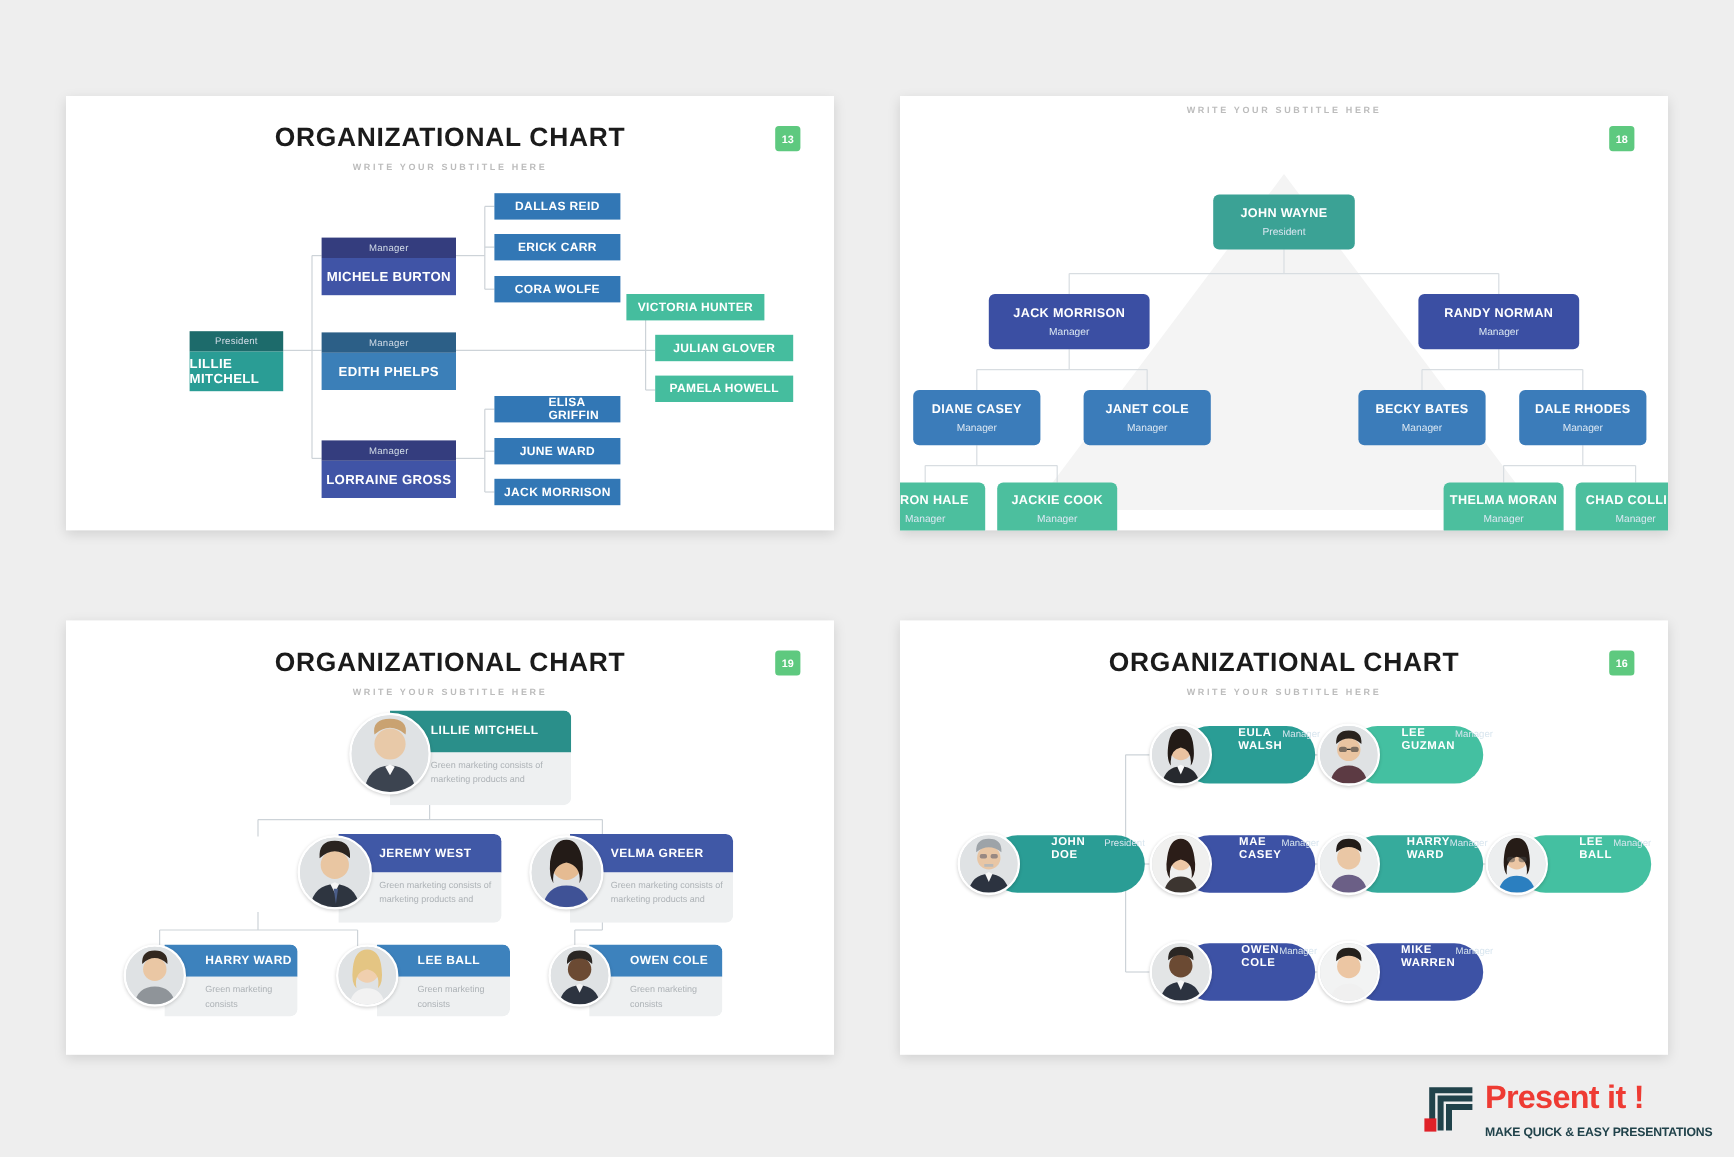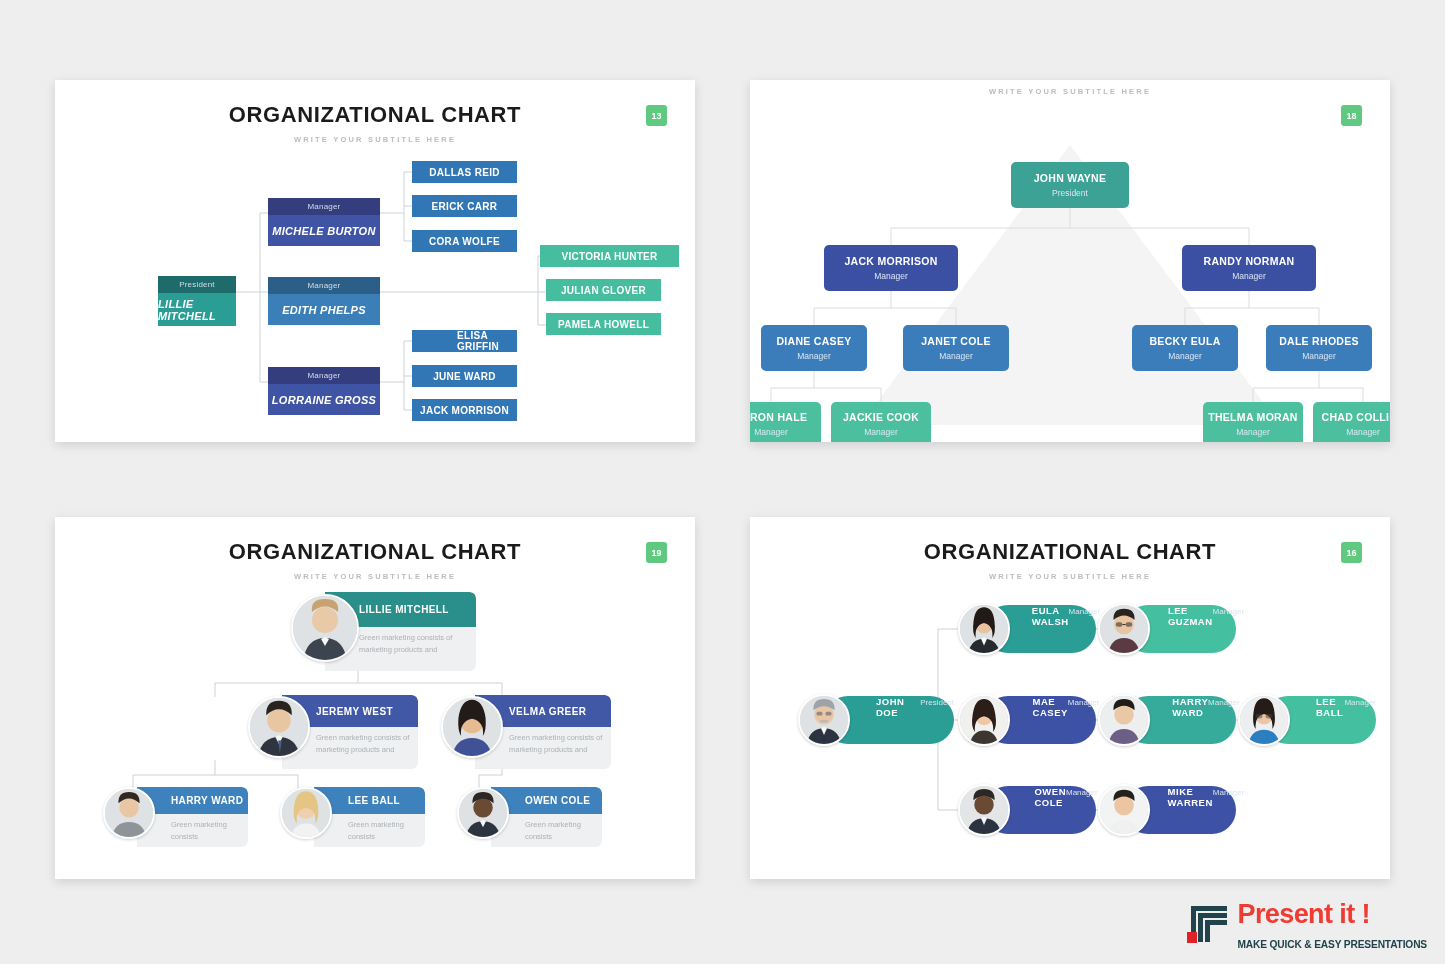--- a/index.html
+++ b/index.html
@@ -56,21 +56,21 @@
   .canvas svg{position:absolute;left:0;top:0;}
 
   
   .box{position:absolute;box-sizing:border-box;}
   .box .hdr{
     height:17px;display:flex;align-items:center;justify-content:center;
     font-size:8px;color:#d3dde8;letter-spacing:.2px;
   }
   .box .nm{
     display:flex;align-items:center;justify-content:center;
-    font-size:11px;font-weight:bold;color:#ffffff;letter-spacing:.3px;font-style:italic;
+    font-size:11px;font-weight:bold;color:#ffffff;letter-spacing:.3px;
   }
   .box.teal .hdr{background:#1d6b6b;}
   .box.teal .nm{background:#2a9d95;height:33px;}
   .box.indigo .hdr{background:#343d7e;}
   .box.indigo .nm{background:#4054a6;height:31px;}
   .box.steel .hdr{background:#2c5f87;}
   .box.steel .nm{background:#3b7fb8;height:31px;}
   .leaf{
     position:absolute;box-sizing:border-box;
     display:flex;align-items:center;justify-content:center;
@@ -200,21 +200,21 @@
       </div>
       <div class="box indigo" style="left:213px;top:287px;width:112px;">
         <div class="hdr">Manager</div>
         <div class="nm">LORRAINE GROSS</div>
       </div>
 
       <div class="leaf blue" style="left:357px;top:81px;width:105px;height:22px;">DALLAS REID</div>
       <div class="leaf blue" style="left:357px;top:115px;width:105px;height:22px;">ERICK CARR</div>
       <div class="leaf blue" style="left:357px;top:150px;width:105px;height:22px;">CORA WOLFE</div>
 
-      <div class="leaf green" style="left:485px;top:165px;width:139px;height:22px;">VICTORIA HUNTER</div>
+      <div class="leaf green" style="left:467px;top:165px;width:115px;height:22px;">VICTORIA HUNTER</div>
       <div class="leaf green" style="left:491px;top:199px;width:115px;height:22px;">JULIAN GLOVER</div>
       <div class="leaf green" style="left:491px;top:233px;width:115px;height:22px;">PAMELA HOWELL</div>
 
       <div class="leaf blue" style="left:357px;top:250px;width:105px;height:22px;padding-left:45px;">ELISA GRIFFIN</div>
       <div class="leaf blue" style="left:357px;top:285px;width:105px;height:22px;">JUNE WARD</div>
       <div class="leaf blue" style="left:357px;top:319px;width:105px;height:22px;">JACK MORRISON</div>
     </div>
   </div>
 
   <div class="slide">
@@ -269,21 +269,21 @@
 
       <div class="pbox b" style="left:11px;top:245px;width:106px;height:46px;">
         <div class="pn">DIANE CASEY</div>
         <div class="pr">Manager</div>
       </div>
       <div class="pbox b" style="left:153px;top:245px;width:106px;height:46px;">
         <div class="pn">JANET COLE</div>
         <div class="pr">Manager</div>
       </div>
       <div class="pbox b" style="left:382px;top:245px;width:106px;height:46px;">
-        <div class="pn">BECKY EULA</div>
+        <div class="pn">BECKY BATES</div>
         <div class="pr">Manager</div>
       </div>
       <div class="pbox b" style="left:516px;top:245px;width:106px;height:46px;">
         <div class="pn">DALE RHODES</div>
         <div class="pr">Manager</div>
       </div>
 
       <div class="pbox g" style="left:-29px;top:322px;width:100px;height:44px;">
         <div class="pn">BYRON HALE</div>
         <div class="pr">Manager</div>

